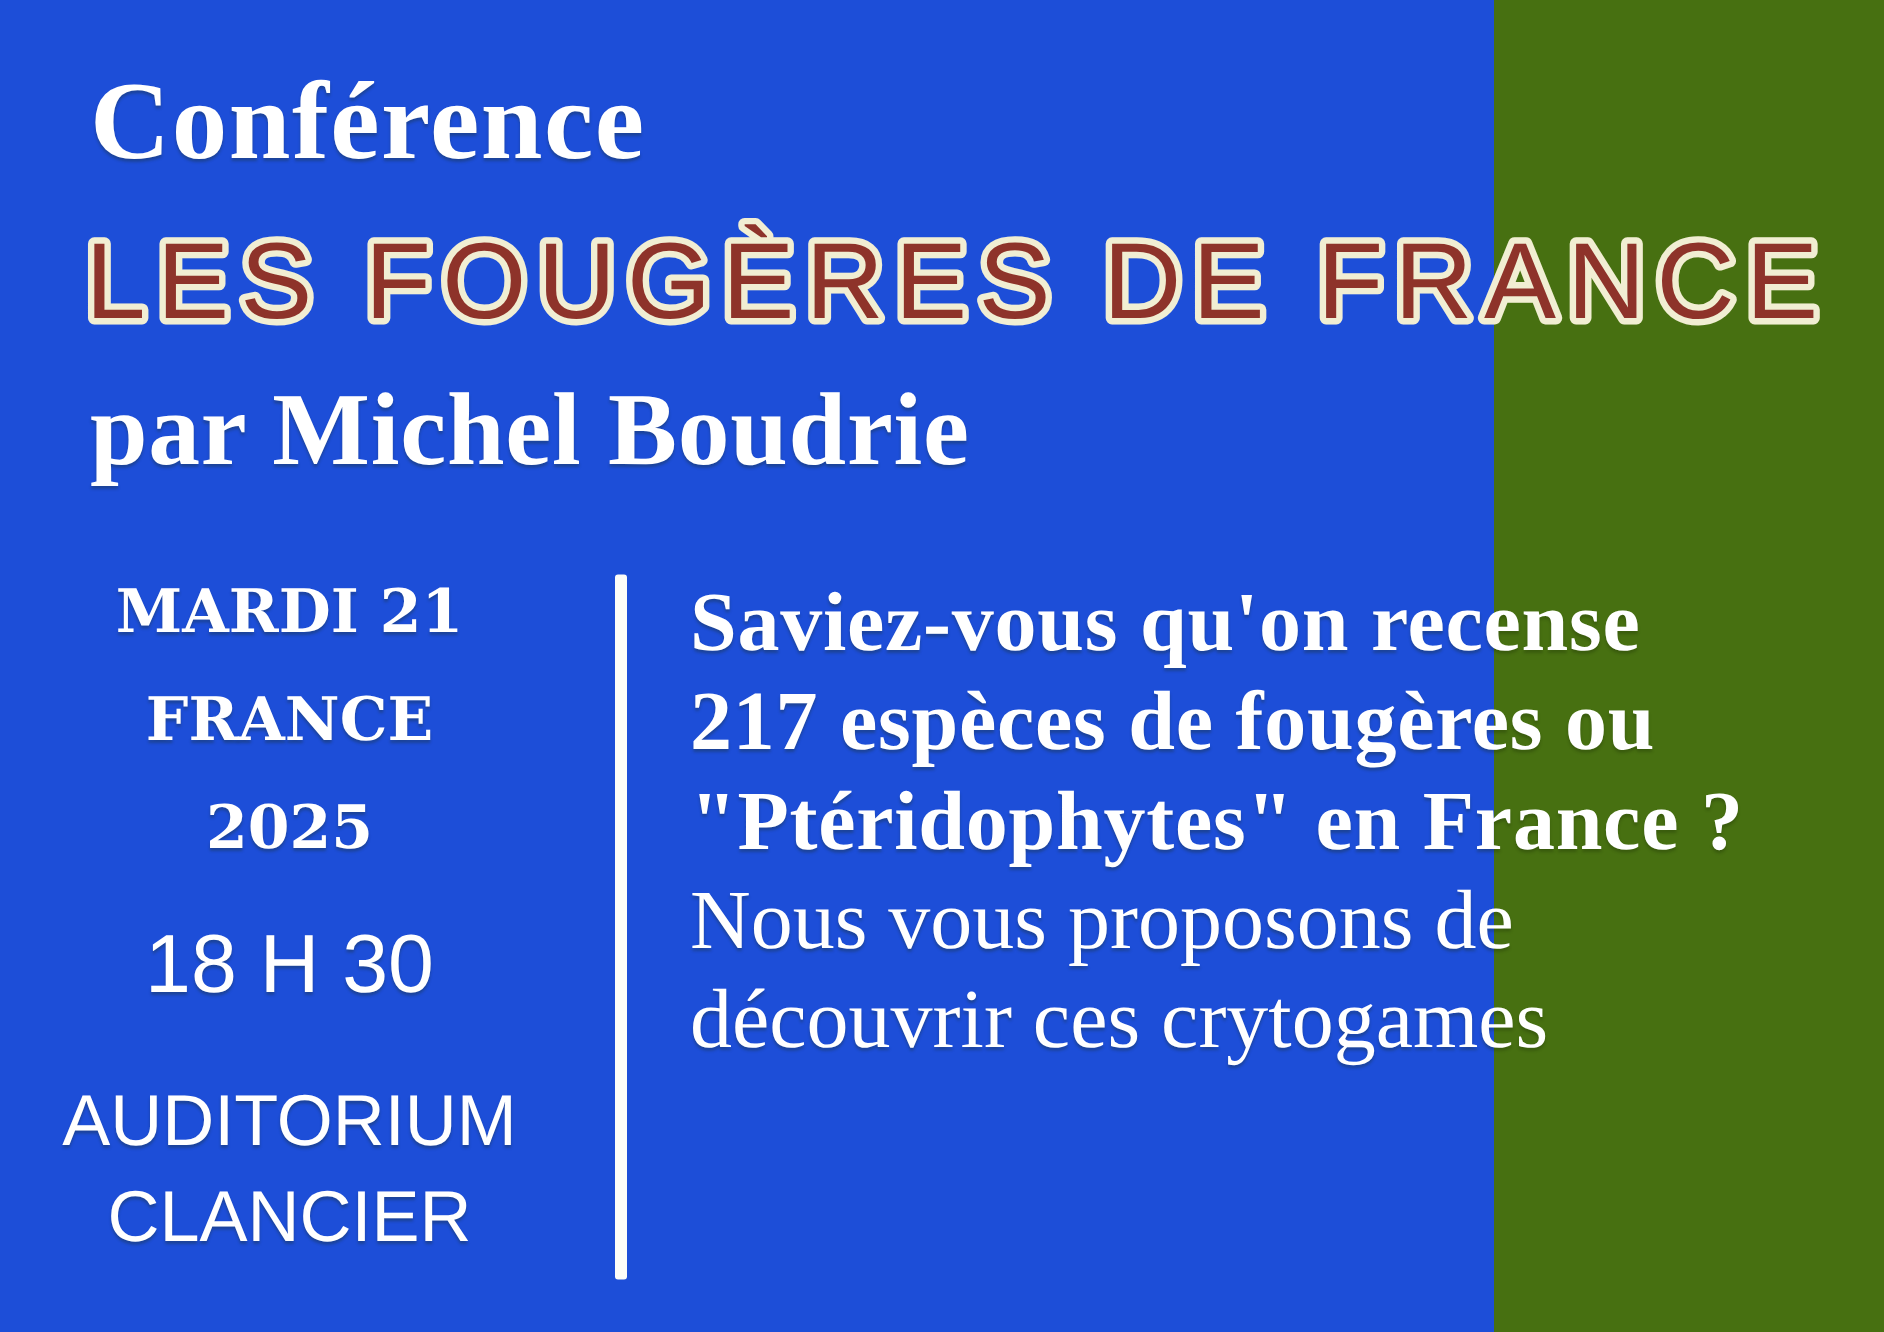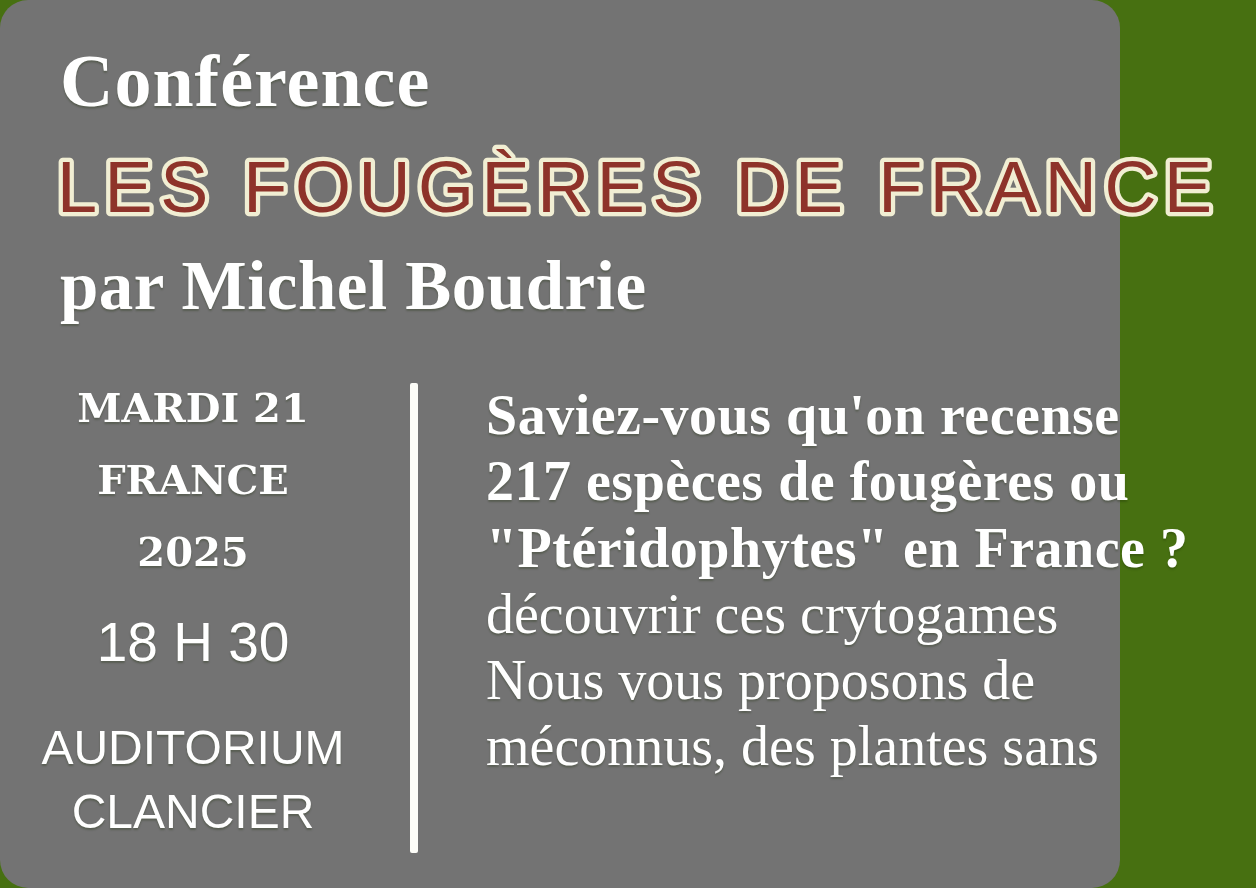--- a/index.html
+++ b/index.html
@@ -2,22 +2,22 @@
 <html lang="fr"><head>
 <meta charset="utf-8">
 <style>
   html,body{margin:0;padding:0;}
   body{
     width:1256px;height:888px;overflow:hidden;
     background:#477011;
     font-family:"Liberation Serif",serif;
   }
   .poster{
-    position:relative;width:1120px;height:888px;
-    background:#737373;color:#ffffff;border-radius:28px;
+    position:relative;width:996px;height:888px;
+    background:#1d4ed8;color:#ffffff;
   }
   .shadowed{ text-shadow:0 2px 2px rgba(26,44,5,0.30); }
 
   
   .kicker{
     position:absolute;left:60px;top:44px;
     font-family:"Liberation Serif",serif;font-weight:bold;
     font-size:74px;line-height:1;letter-spacing:1px;
     white-space:nowrap;
   }
@@ -57,21 +57,21 @@
   }
 
   
   .divider{
     position:absolute;left:410px;top:383px;
     width:8px;height:470px;background:#fdfdf8;border-radius:2px;
   }
 
   
   .right-col{
-    position:absolute;left:486px;top:382px;width:760px;
+    position:absolute;left:460px;top:382px;width:760px;
   }
   .desc-line{
     font-family:"Liberation Serif",serif;
     font-size:56px;line-height:66.3px;white-space:nowrap;
   }
   .desc-line.bold{font-weight:bold;letter-spacing:0.5px;}
 </style>
 </head>
 <body>
 
@@ -97,18 +97,17 @@
       <div class="venue-line">CLANCIER</div>
     </div>
   </div>
 
   <div class="divider"></div>
 
   <div class="right-col shadowed">
     <div class="desc-line bold">Saviez-vous qu'on recense</div>
     <div class="desc-line bold">217 espèces de fougères ou</div>
     <div class="desc-line bold">"Ptéridophytes" en France ?</div>
+    <div class="desc-line">Nous vous proposons de</div>
     <div class="desc-line">découvrir ces crytogames</div>
-    <div class="desc-line">Nous vous proposons de</div>
-    <div class="desc-line">méconnus, des plantes sans</div>
   </div>
 
 </div>
 
 </body></html>

